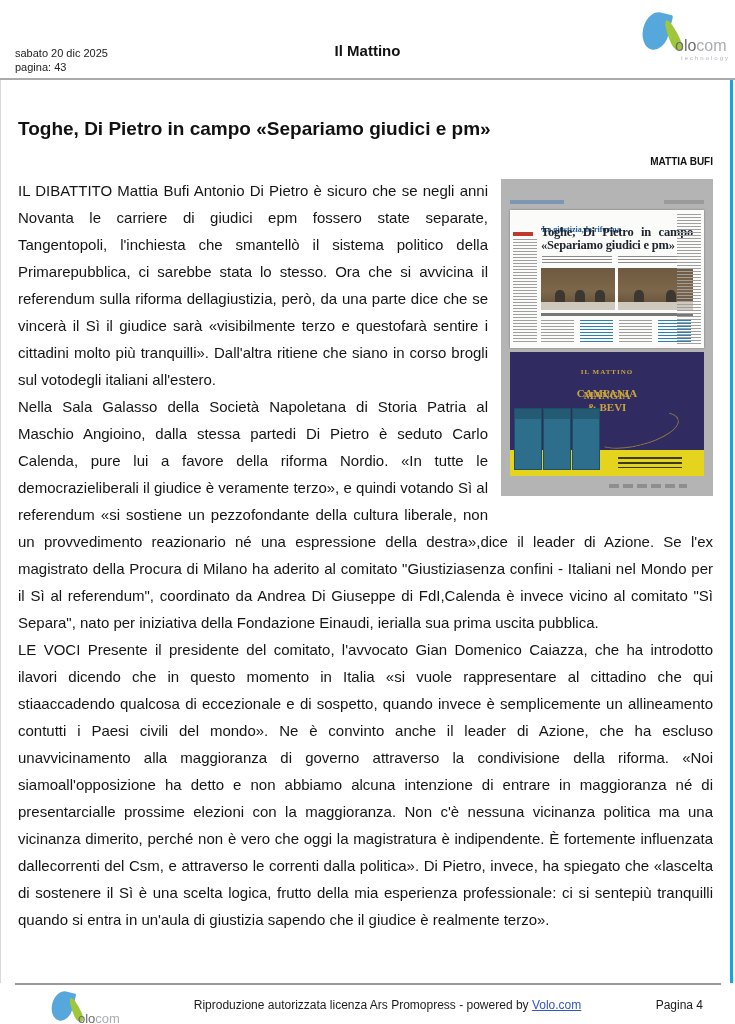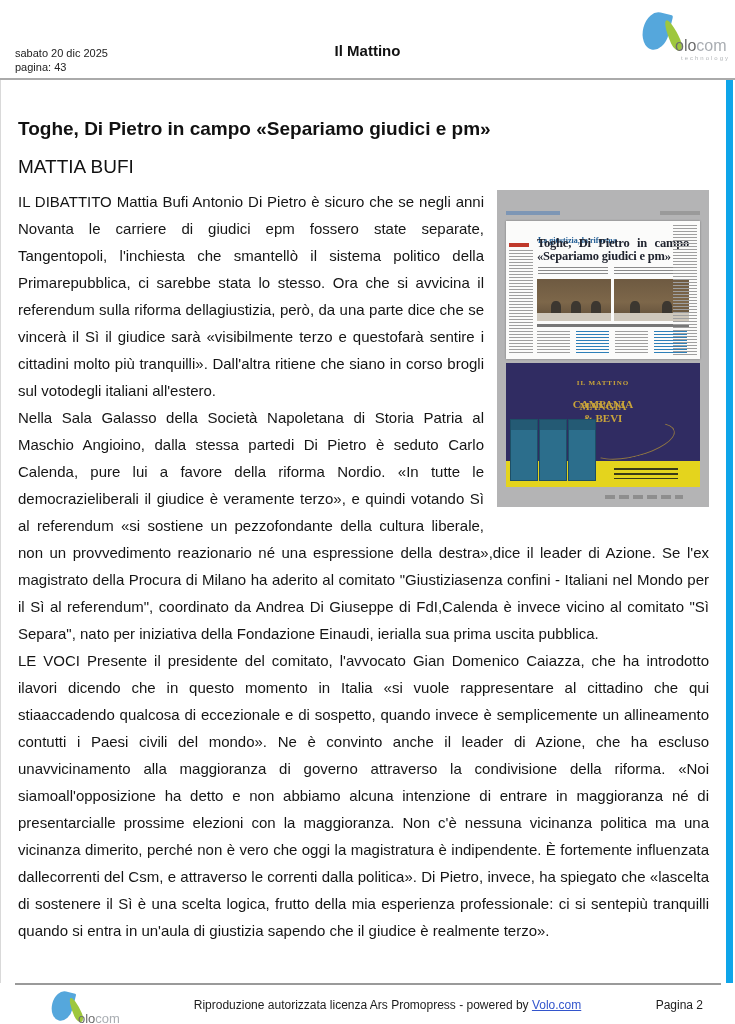--- a/index.html
+++ b/index.html
@@ -25,25 +25,25 @@
   .vlogo-lg .leaf{width:10px;height:33px;left:25px;top:9px;}
   .vlogo-lg .word{left:32px;top:27px;font-size:16px;}
   .vlogo-lg .tag{left:38px;top:45px;font-size:6px;}
   .vlogo-sm{width:76px;height:44px;}
   .vlogo-sm .drop{width:21px;height:30px;left:0;top:0;}
   .vlogo-sm .leaf{width:8px;height:26px;left:20px;top:6px;}
   .vlogo-sm .word{left:26px;top:20px;font-size:13px;}
   
   .content{
     position:absolute;top:80px;left:0;width:733px;height:903px;
-    border-left:1px solid #d9d9d9;border-right:7px solid #0ea5e9;
+    border-left:1px solid #d9d9d9;border-right:3px solid #0ea5e9;
     box-sizing:border-box;padding:0 17px;background:#fff;overflow:hidden;
   }
   .article-title{margin:38px 0 0 0;font-size:19px;font-weight:bold;color:#111;}
-  .byline{margin:16px 0 0 0;font-size:19px;font-weight:normal;color:#111;}
+  .byline{margin:16px 0 0 0;text-align:right;font-size:10px;font-weight:bold;color:#111;}
   .article-body{margin-top:10px;font-size:15px;line-height:27px;text-align:justify;color:#151515;}
   .article-body p{margin:0;}
   
   .clipping{
     float:right;width:212px;height:317px;margin:2px 0 8px 13px;
     background:#b4b4b5;position:relative;font-family:"Liberation Serif",serif;
   }
   .clip-masthead{position:absolute;top:20px;left:9px;right:9px;height:7px;}
   .clip-masthead .mh-l{position:absolute;left:0;top:1px;width:54px;height:4px;background:#7d96b5;}
   .clip-masthead .mh-r{position:absolute;right:0;top:1px;width:40px;height:4px;background:#9a9a9a;}
@@ -178,14 +178,14 @@
   <div class="footer-rule"></div>
   <div class="vlogo vlogo-sm footer-logo">
     <span class="drop"></span>
     <span class="leaf"></span>
     <span class="word"><span>olo</span><span class="lite">com</span></span>
 
   </div>
   <div class="footer-center">
     <span>Riproduzione autorizzata licenza Ars Promopress - powered by </span><a href="#">Volo.com</a>
   </div>
-  <div class="footer-page">Pagina 2</div>
+  <div class="footer-page">Pagina 4</div>
 </div>
 
 </body></html>

